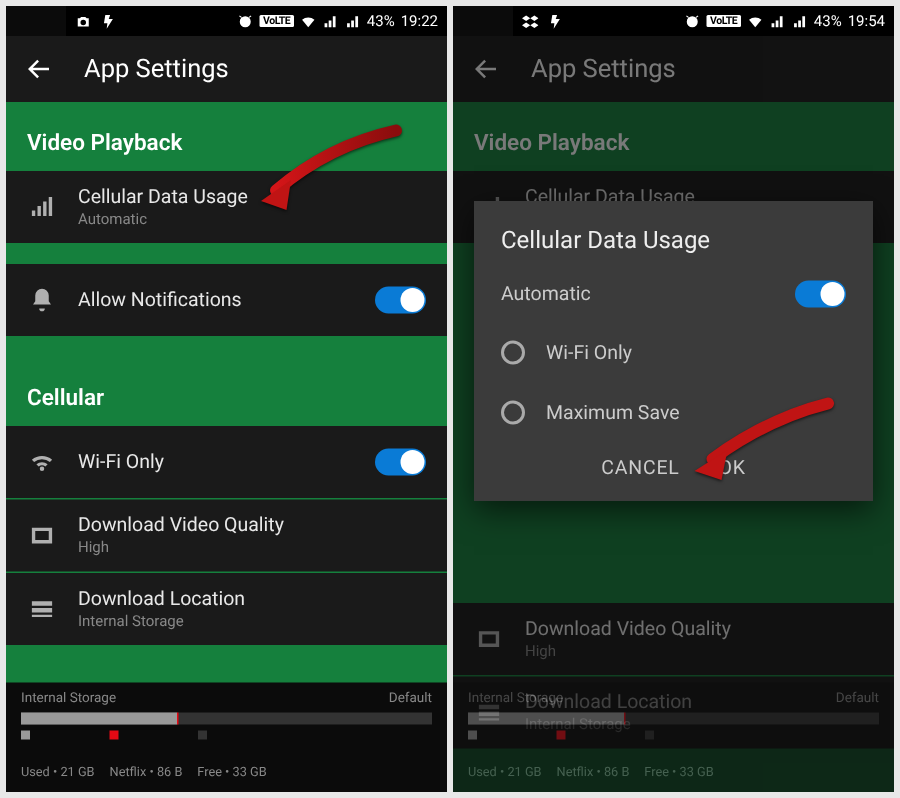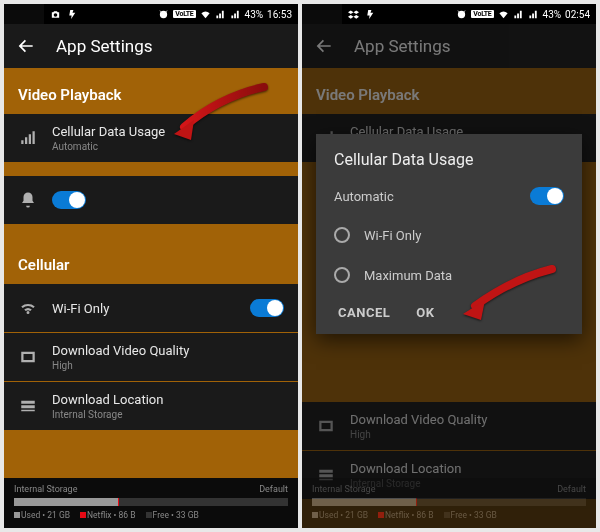--- a/index.html
+++ b/index.html
@@ -48,21 +48,21 @@
   .appbar {
     height: 44px;
     background: #1a1a1a;
     display: flex;
     align-items: center;
     padding: 0 12px;
     gap: 20px;
     font-size: 17px;
   }
   .appbar svg { width: 20px; height: 20px; fill: #fff; }
-  .content { flex: 1; overflow: hidden; background: #a16207; }
+  .content { flex: 1; overflow: hidden; background: #15803d; }
   .section-header {
     font-size: 15px;
     font-weight: 600;
     color: #fff;
     padding: 18px 14px 10px;
   }
   .row {
     display: flex;
     align-items: center;
     padding: 10px 14px;
@@ -102,21 +102,21 @@
   .storage-top { display: flex; justify-content: space-between; margin-bottom: 4px; }
   .storage-bar {
     height: 8px;
     background: #333;
     position: relative;
     margin-bottom: 4px;
   }
   .storage-bar .used { position: absolute; left:0; top:0; bottom:0; width: 38%; background: #999; }
   .storage-bar .netflix { position: absolute; left:38%; top:0; bottom:0; width:0.5%; background:#e50914; }
   .storage-legend { display: flex; gap: 10px; font-size: 8.5px; }
-  .storage-legend span { display:flex; align-items:center; gap:1px; }
+  .storage-legend span { display:flex; gap:17px;flex-direction:column; }
   .sw { width:6px; height:6px; background:#999; display:inline-block; }
   .sw.red { background:#e50914; }
   .sw.dark { background:#333; }
   
   .arrow {
     position: absolute;
     pointer-events: none;
   }
   .arrow svg { filter: drop-shadow(0 1px 1px rgba(0,0,0,0.6)); }
   .dialog {
@@ -149,27 +149,26 @@
     border-radius: 50%;
     flex-shrink: 0;
   }
   .dialog-toggle-row {
     display:flex; align-items:center; justify-content:space-between;
     padding: 4px 0 10px;
     font-size: 13px;
     color:#ccc;
   }
   .dialog-actions {
-    display:flex; justify-content:flex-start;
+    display:flex; justify-content:center;
     gap: 26px;
     padding: 10px 4px 6px;
     font-size: 13px;
     color:#ccc;
     letter-spacing: 0.5px;
-    font-weight: bold;
   }
   .dialog-actions span { cursor:pointer; }
   .dim-content { opacity: 0.45; }
 </style>
 </head>
 <body>
 
 <div class="phone">
   <div class="statusbar">
     <div class="left">
@@ -188,21 +187,21 @@
       <svg viewBox="0 0 24 24">
           <path d="M12 20l9-11a14 14 0 00-18 0z"></path>
         </svg>
       <svg viewBox="0 0 24 24">
           <path d="M3 20h4v-6H3zm6 0h4V10H9zm6 0h4V4h-4z"></path>
         </svg>
       <svg viewBox="0 0 24 24">
           <path d="M3 20h4v-6H3zm6 0h4V10H9zm6 0h4V4h-4z"></path>
         </svg>
       <span>43%</span>
-      <span>16:53</span>
+      <span>19:22</span>
     </div>
   </div>
 
   <div class="appbar">
     <svg viewBox="0 0 24 24">
         <path d="M20 11H7l5-5-1.4-1.4L3.2 12l7.4 7.4L12 18l-5-5h13z"></path>
       </svg>
     <span>App Settings</span>
   </div>
 
@@ -219,20 +218,23 @@
         <span class="sub">Automatic</span>
       </div>
     </div>
 
     <div class="spacer"></div>
     <div class="row">
       <div class="icon-slot">
           <svg viewBox="0 0 24 24">
             <path d="M12 2a6 6 0 00-6 6v5l-2 3h16l-2-3V8a6 6 0 00-6-6zm0 20a2.5 2.5 0 002.5-2.5h-5A2.5 2.5 0 0012 22z"></path>
           </svg>
+        </div>
+      <div class="labels">
+          <span class="title">Allow Notifications</span>
         </div>
       <div class="toggle"></div>
     </div>
 
     <div class="spacer"></div>
     <div class="section-header">Cellular</div>
     <div class="row">
       <div class="icon-slot">
           <svg viewBox="0 0 24 24">
             <path d="M12 20a2 2 0 100-4 2 2 0 000 4zm-5-6a8 8 0 0110 0l-2 2a5 5 0 00-6 0zM3 10a14 14 0 0118 0l-2 2a11 11 0 00-14 0z"></path>
@@ -324,21 +326,21 @@
       <svg viewBox="0 0 24 24">
           <path d="M12 20l9-11a14 14 0 00-18 0z"></path>
         </svg>
       <svg viewBox="0 0 24 24">
           <path d="M3 20h4v-6H3zm6 0h4V10H9zm6 0h4V4h-4z"></path>
         </svg>
       <svg viewBox="0 0 24 24">
           <path d="M3 20h4v-6H3zm6 0h4V10H9zm6 0h4V4h-4z"></path>
         </svg>
       <span>43%</span>
-      <span>02:54</span>
+      <span>19:54</span>
     </div>
   </div>
 
   <div class="appbar dim-content">
     <svg viewBox="0 0 24 24">
         <path d="M20 11H7l5-5-1.4-1.4L3.2 12l7.4 7.4L12 18l-5-5h13z"></path>
       </svg>
     <span>App Settings</span>
   </div>
 
@@ -412,21 +414,21 @@
     <div class="dialog-toggle-row">
       <span>Automatic</span>
       <div class="toggle"></div>
     </div>
     <div class="dialog-row">
       <div class="radio"></div>
       <span>Wi-Fi Only</span>
     </div>
     <div class="dialog-row">
       <div class="radio"></div>
-      <span>Maximum Data</span>
+      <span>Maximum Save</span>
     </div>
     <div class="dialog-actions">
       <span>CANCEL</span>
       <span>OK</span>
     </div>
   </div>
 
   <div class="arrow" style="left:155px; top:260px; z-index:4;">
     <svg width="100" height="60" viewBox="0 0 100 60">
         <path d="M95 5 Q55 15 18 42" stroke="#c01414" stroke-width="8" fill="none" stroke-linecap="round"></path>

